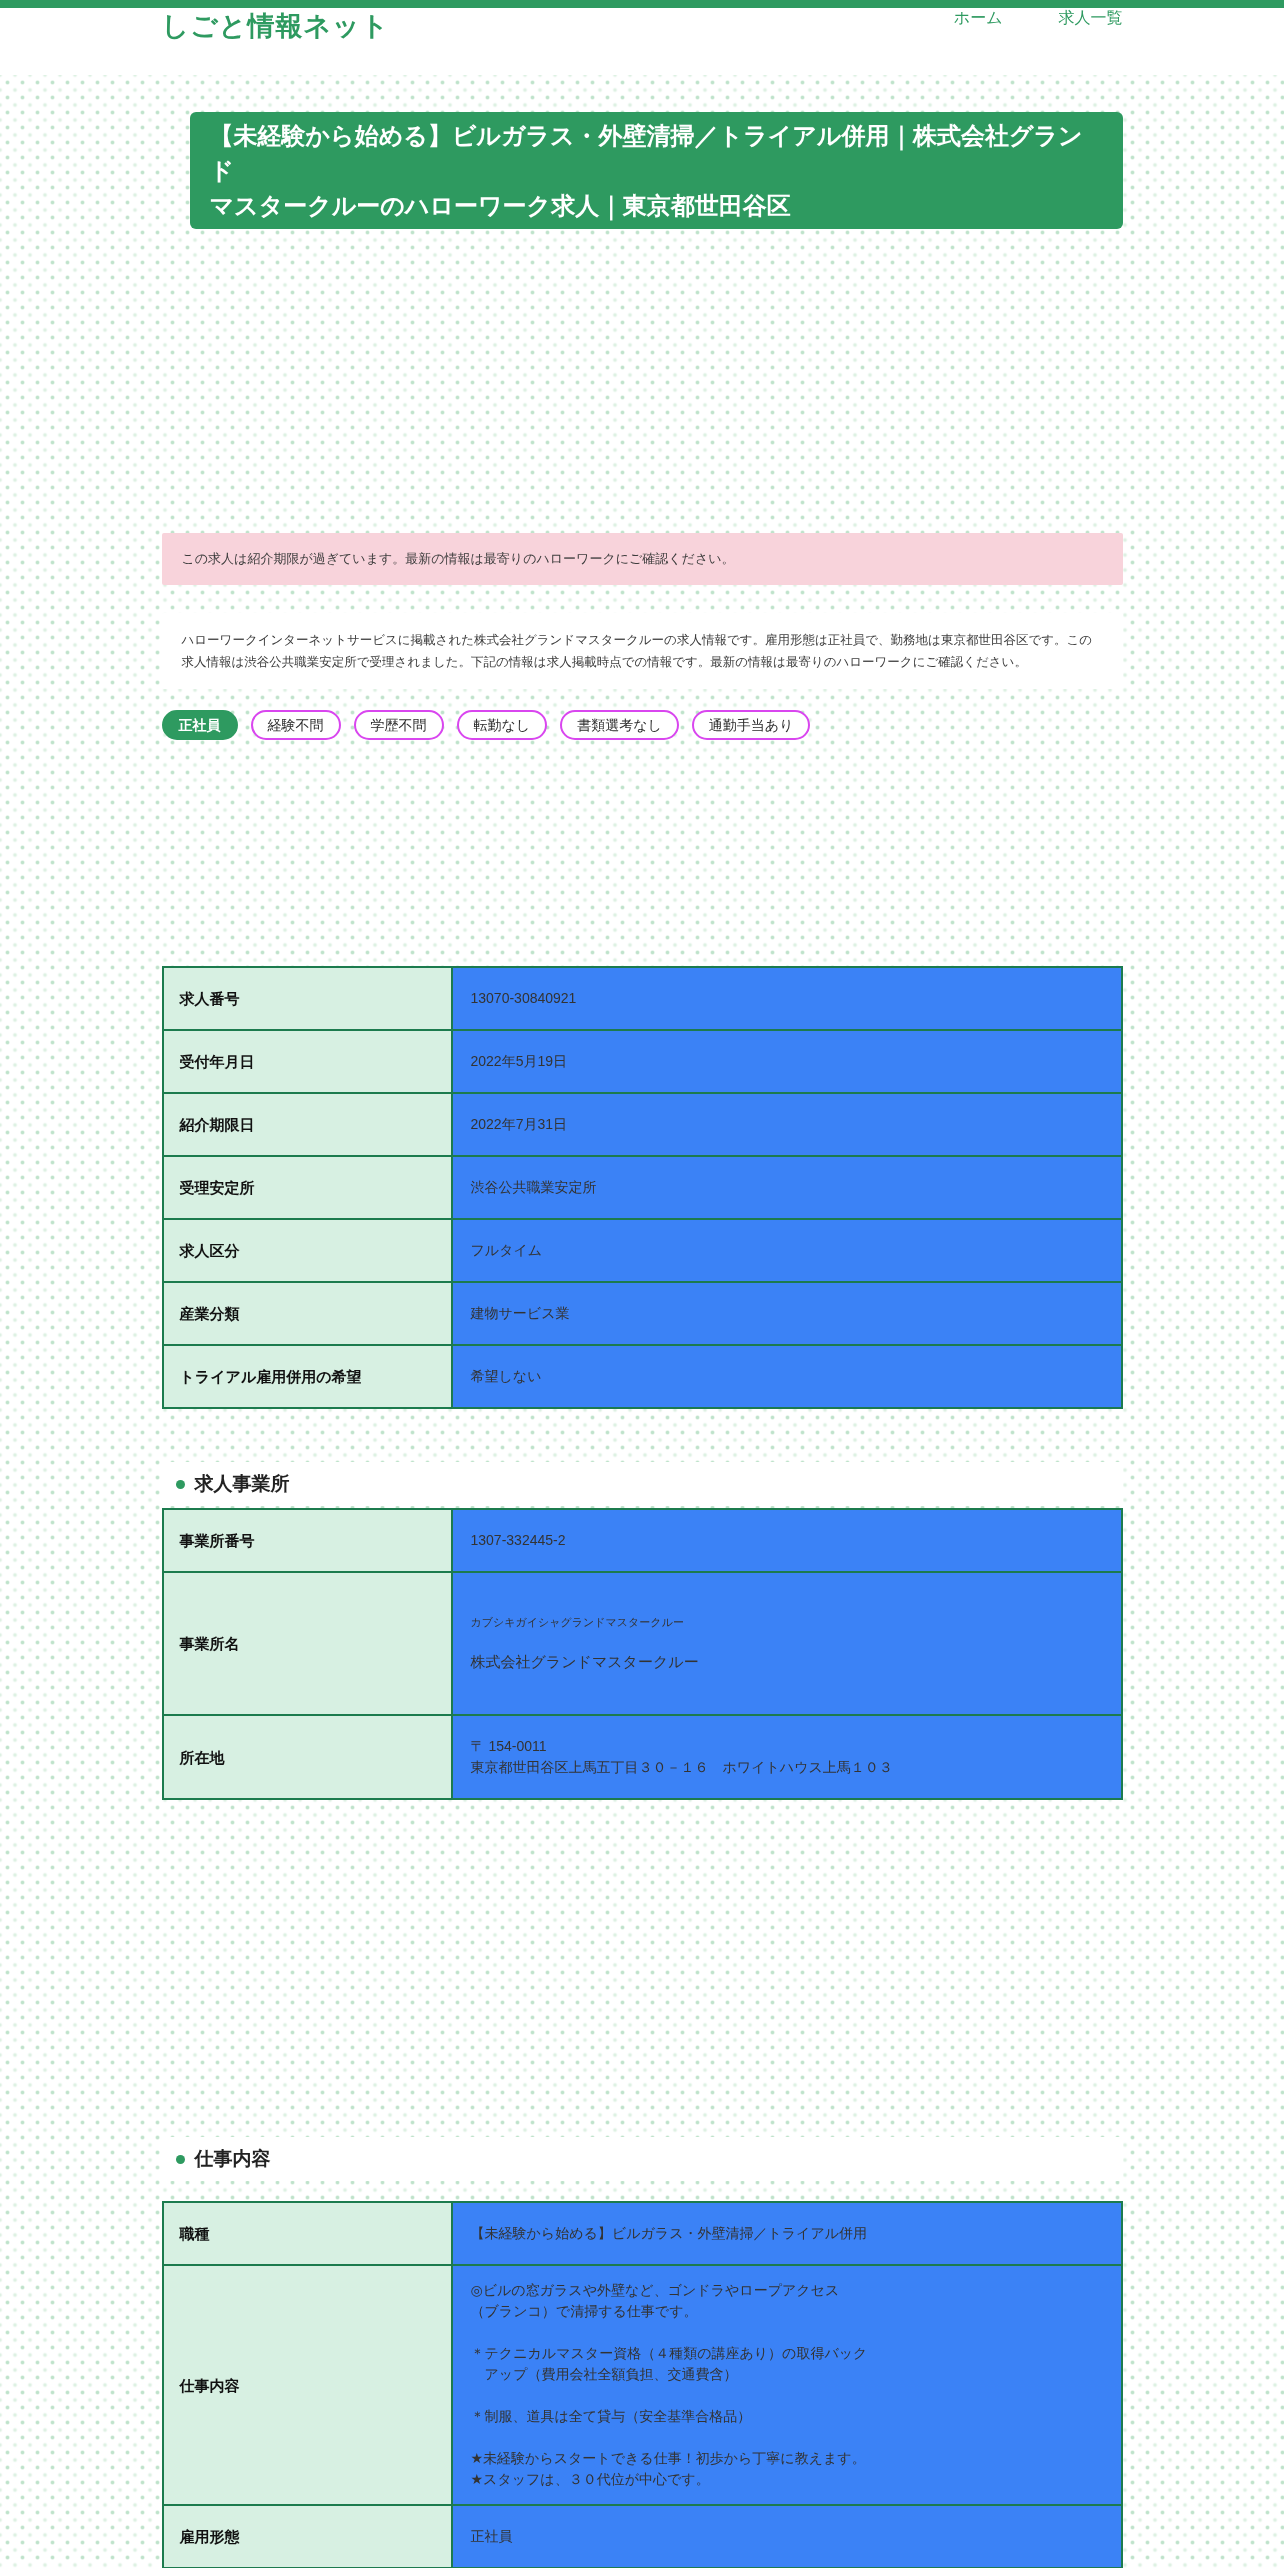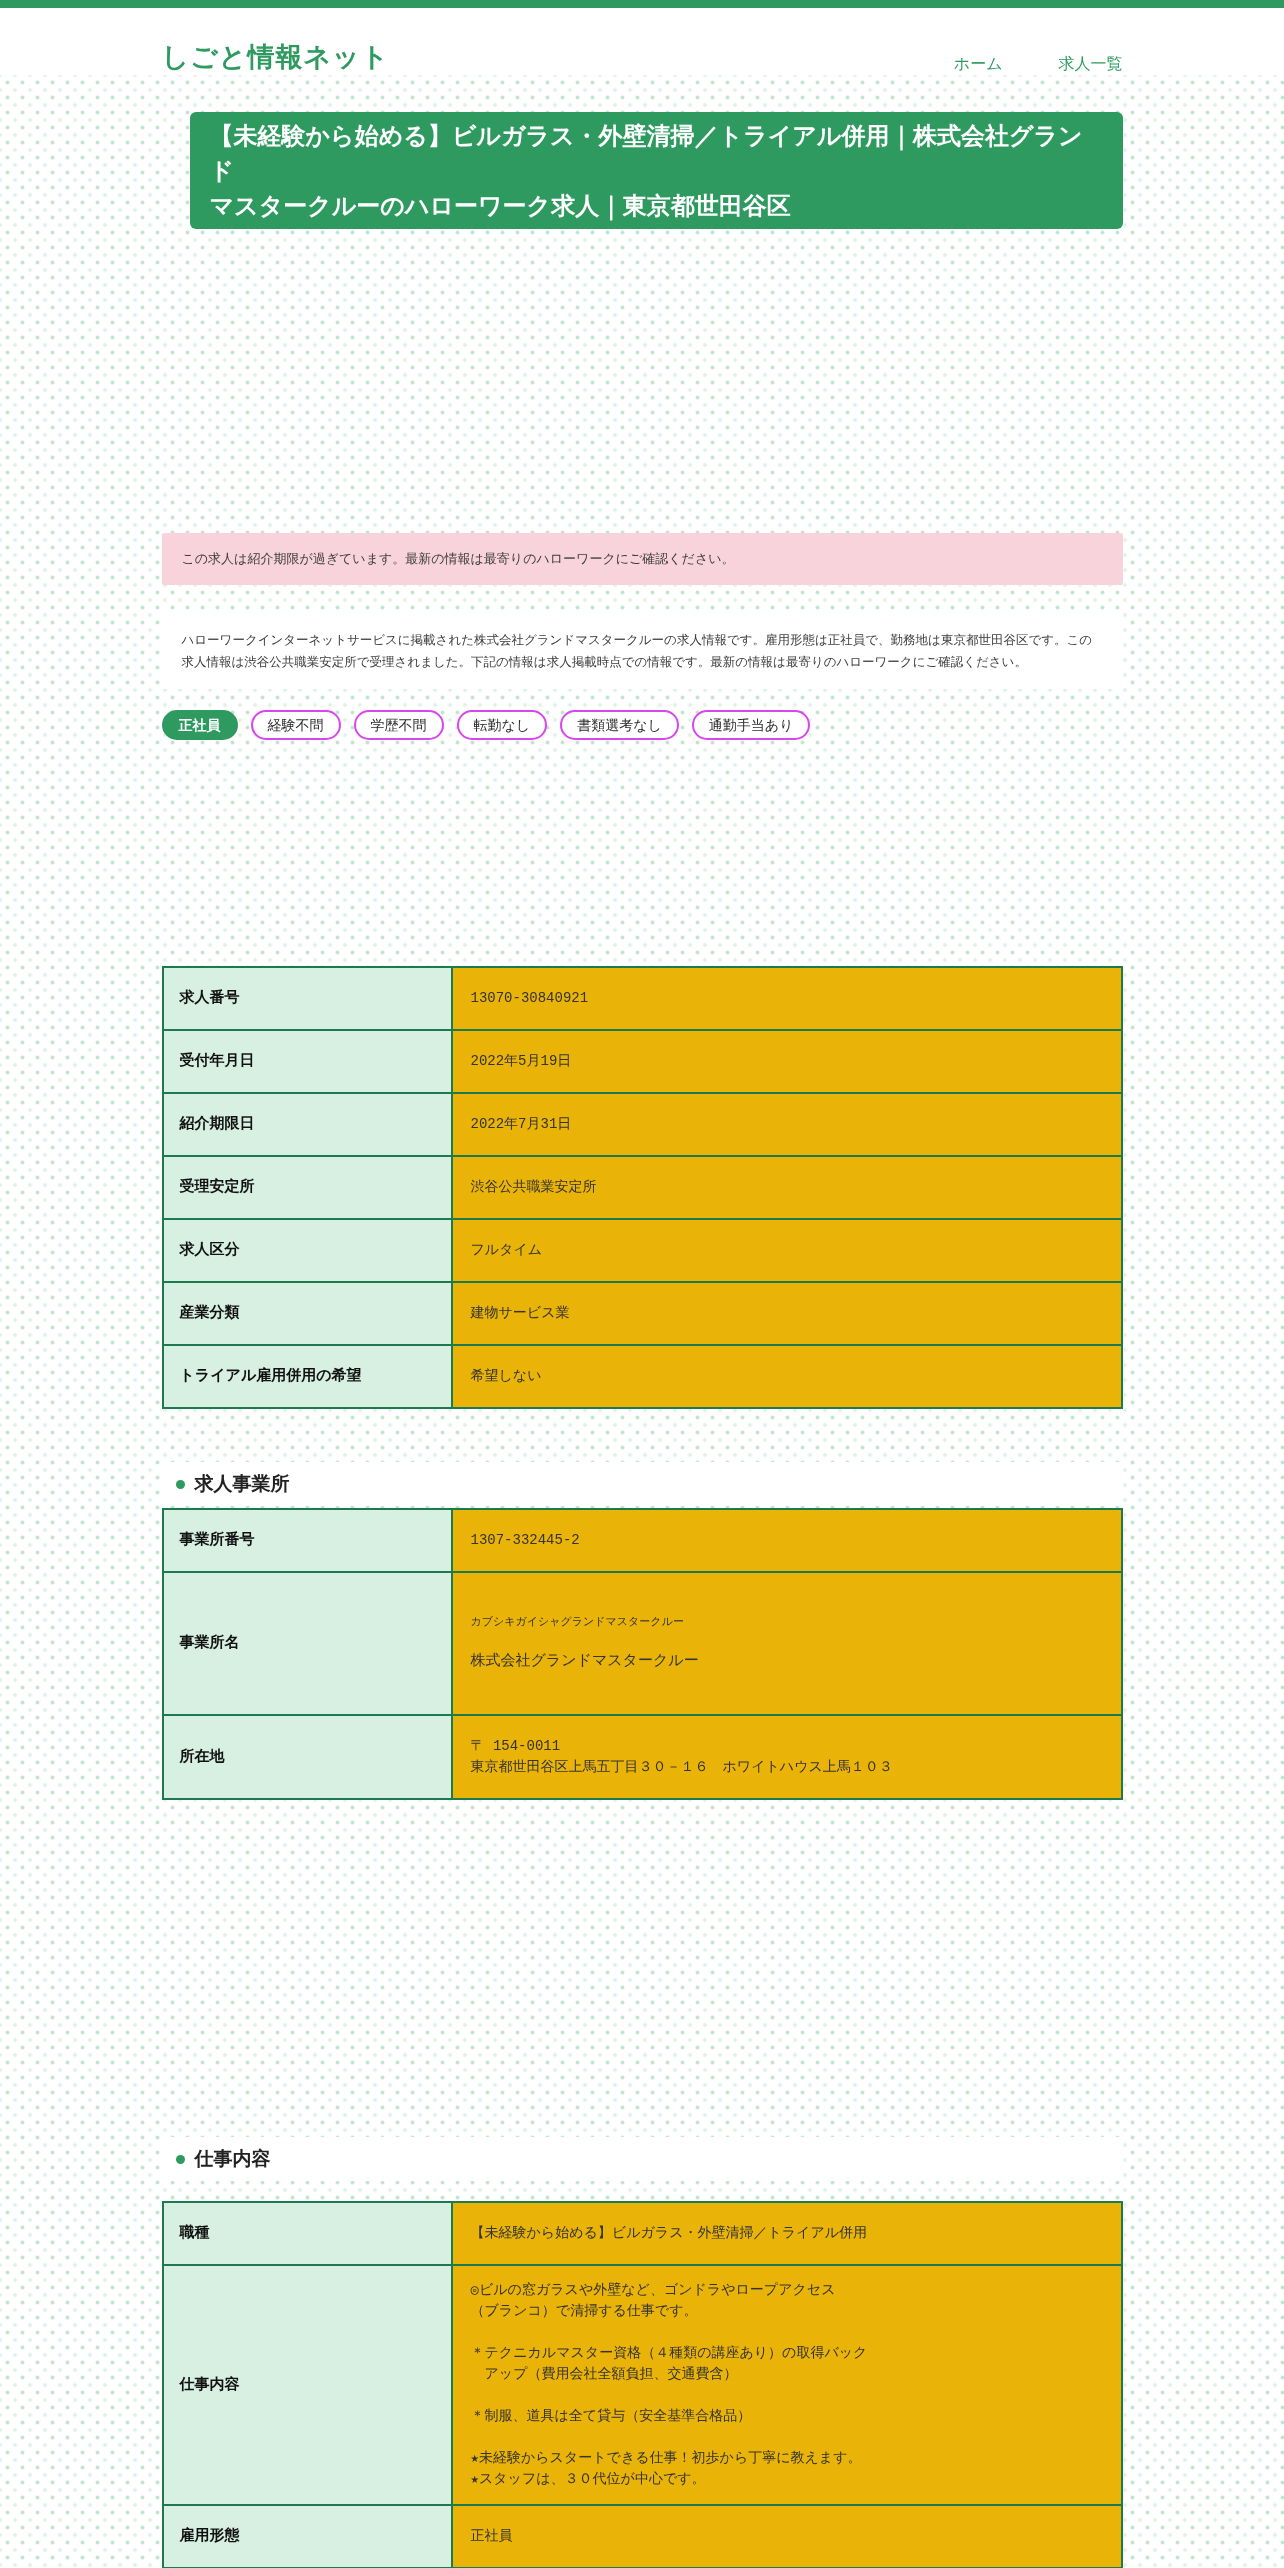--- a/index.html
+++ b/index.html
@@ -17,21 +17,21 @@
     background-color:#ffffff;
     background-image:
       radial-gradient(circle,#bfe3cb 1.2px, rgba(191,227,203,.35) 2px, transparent 2.6px),
       radial-gradient(circle,#dcf0e2 1.2px, transparent 2.4px);
     background-size:15px 15px,15px 15px;
     background-position:0 0,7.5px 7.5px;
   }
   .container{width:961px;margin:0 auto;}
   .top-strip{height:8px;background:var(--green);}
   header{background:#fff;height:67px;}
-  .header-inner{display:flex;align-items:flex-end;justify-content:space-between;height:100%;}
+  .header-inner{display:flex;align-items:flex-start;justify-content:space-between;height:100%;}
   .logo{font-size:27px;font-weight:bold;color:var(--green);letter-spacing:1px;cursor:pointer;}
   nav{display:flex;gap:56px;}
   .nav-link{color:var(--green);font-size:16px;text-decoration:none;cursor:pointer;}
 
   .banner{
     margin-top:37px;background:var(--green);color:#fff;
     font-size:24px;font-weight:bold;line-height:35px;
     padding:6px 20px;border-radius:6px;white-space:pre-line;margin-left:28px;
   }
   .alert{
@@ -41,21 +41,21 @@
   }
   .info-box{
     margin-top:28px;background:#fff;padding:16px 20px;
     font-size:12.5px;line-height:22px;color:#3c3c3c;border-radius:2px;
   }
   .badges{margin-top:21px;display:flex;gap:13px;align-items:center;}
   .badge{font-size:14px;line-height:14px;padding:6px 15px;border-radius:16px;white-space:nowrap;}
   .badge-filled{background:var(--green);color:#fff;border:2px solid var(--green);font-weight:bold;}
   .badge-outline{background:#fff;color:#2b2b2b;border:2px solid #d946ef;}
 
-  table.data-table{width:100%;border-collapse:collapse;background:#eab308;font-family:Liberation Mono, monospace;}
+  table.data-table{width:100%;border-collapse:collapse;background:#3b82f6;}
   .data-table th,.data-table td{border:2px solid var(--border-green);vertical-align:middle;}
   .data-table th{
     width:289px;background:var(--label-bg);
     font-size:15px;font-weight:bold;color:#111;
     text-align:left;padding:20px 16px;line-height:21px;
   }
   .data-table td{
     font-size:14px;color:#333;padding:20px 18px;line-height:21px;white-space:pre-line;
   }
   .table-overview{margin-top:226px;}

